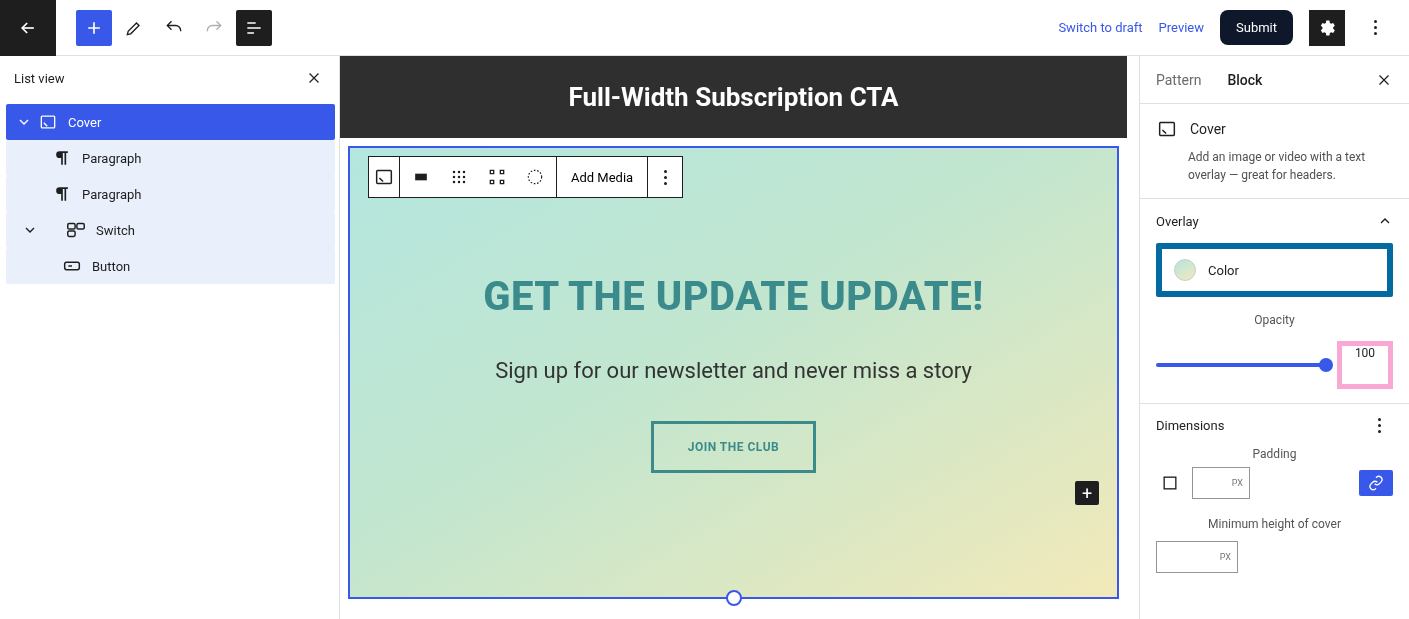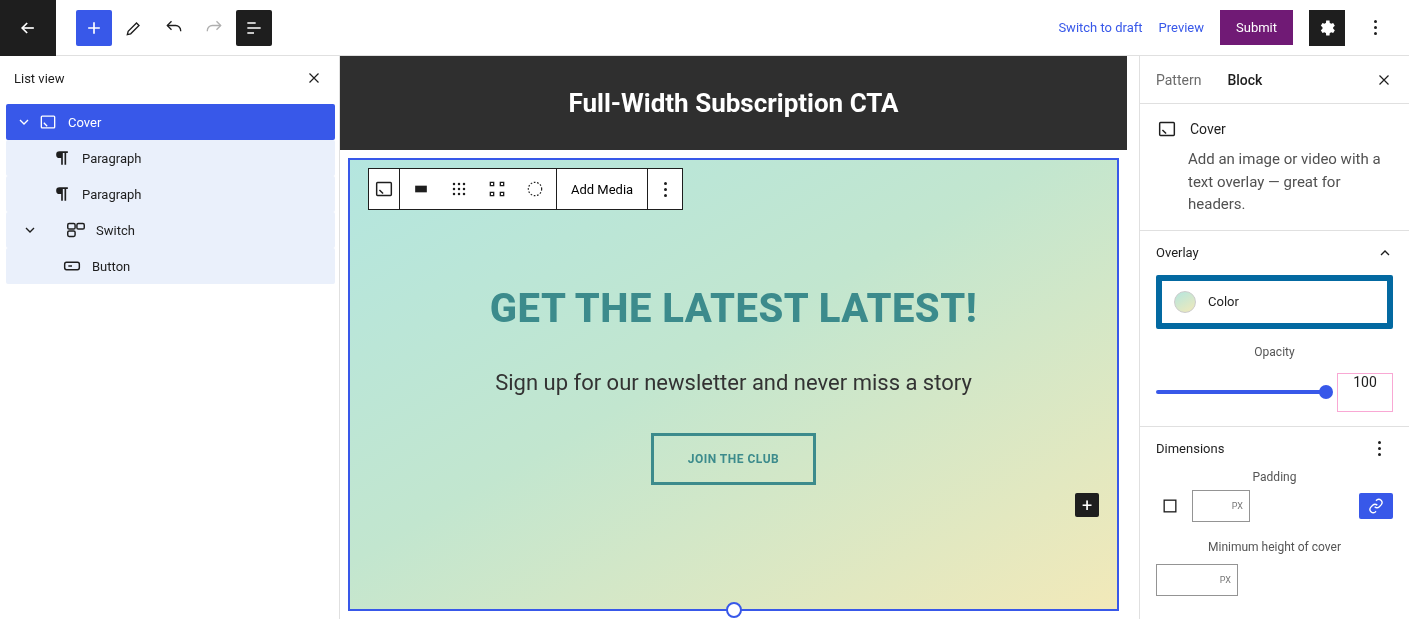--- a/index.html
+++ b/index.html
@@ -6,21 +6,21 @@
 body { width: 1409px; height: 619px; overflow: hidden; background: #fff; }
 
 
 .topbar { height: 56px; display: flex; align-items: center; border-bottom: 1px solid #e0e0e0; }
 .back-btn { width: 56px; height: 56px; background: #1e1e1e; color: #fff; display: flex; align-items: center; justify-content: center; }
 .toolbar-left { display: flex; align-items: center; gap: 4px; padding-left: 20px; }
 .sq-btn { width: 36px; height: 36px; display: flex; align-items: center; justify-content: center; border-radius: 2px; }
 .plus-btn { background: #3858e9; color: #fff; }
 .toolbar-right { margin-left: auto; display: flex; align-items: center; gap: 16px; padding-right: 20px; }
 .link-blue { color: #3858e9; font-size: 13px; }
-.submit-btn { background: #701a75; color: #fff; font-size: 13px; padding: 10px 16px; border-radius: 0; }
+.submit-btn { background: #0f172a; color: #fff; font-size: 13px; padding: 10px 16px; border-radius: 8px; }
 .settings-btn { width: 36px; height: 36px; background: #1e1e1e; color: #fff; display: flex; align-items: center; justify-content: center; }
 .kebab { width: 28px; display: flex; flex-direction: column; align-items: center; gap: 3px; }
 .kebab span { width: 3px; height: 3px; background: #1e1e1e; border-radius: 50%; }
 
 
 .layout { display: flex; height: calc(619px - 56px); }
 .left-panel { width: 340px; border-right: 1px solid #e0e0e0; }
 .left-header { display: flex; align-items: center; justify-content: space-between; padding: 8px 16px 8px 14px; height: 44px; }
 .left-header span { font-size: 13px; color: #1e1e1e; }
 .tree { padding: 4px 4px 0 6px; }
@@ -28,21 +28,21 @@
 .tree-item.active { background: #3858e9; color: #fff; }
 .tree-item.child-scope { background: #eaf0fb; }
 .ti-caret { width: 24px; display: flex; justify-content: center; }
 .ti-indent-0 { padding-left: 6px; }
 .ti-indent-1 { padding-left: 44px; }
 .ti-indent-2 { padding-left: 54px; }
 .ti-icon { width: 24px; height: 24px; display: flex; align-items: center; justify-content: center; margin-right: 8px; }
 
 
 .canvas { flex: 1; background: #fff; display: flex; flex-direction: column; }
-.canvas-bar { background: #2f2f2f; color: #fff; height: 94px; display: flex; align-items: center; justify-content: center;}
+.canvas-bar { background: #2f2f2f; color: #fff; height: 82px; display: flex; align-items: center; justify-content: center;}
 .canvas-bar h1 { font-size: 26px; font-weight: 700; }
 .editor-area { padding: 8px; position: relative; }
 .cover-block { border: 2px solid #3858e9; background: linear-gradient(150deg, #b4e6df 0%, #c2e6cf 45%, #f2e9b9 100%); height: 453px; position: relative; display: flex; flex-direction: column; align-items: center; justify-content: center; gap: 38px; }
 .block-toolbar { position: absolute; top: 8px; left: 18px; background: #fff; border: 1px solid #1e1e1e; display: flex; height: 42px; }
 .bt-cell { border-right: 1px solid #1e1e1e; display: flex; align-items: center; }
 .bt-cell:last-child { border-right: none; }
 .bt-icons { padding: 0 6px; gap: 8px; display: flex; align-items: center; }
 .bt-icon { width: 30px; height: 30px; display: flex; align-items: center; justify-content: center; }
 .bt-text { padding: 0 14px; font-size: 13px; }
 .headline { color: #3c8b8c; font-size: 40px; font-weight: 800; letter-spacing: 0.5px; text-align: center; }
@@ -52,28 +52,28 @@
 .resize-dot { position: absolute; bottom: -9px; left: 50%; transform: translateX(-50%); width: 16px; height: 16px; border: 2px solid #3858e9; border-radius: 50%; background: #fff; }
 
 
 .right-panel { width: 270px; border-left: 1px solid #e0e0e0; display: flex; flex-direction: column; font-size: 13px; color: #1e1e1e; overflow: hidden; margin-left: 12px; }
 .rp-tabs { display: flex; align-items: center; border-bottom: 1px solid #e0e0e0; height: 48px; padding: 0 16px; gap: 26px; position: relative; }
 .rp-tab { color: #6b6b6b; font-size: 14px; }
 .rp-tab.active { color: #1e1e1e; font-weight: 500; }
 .rp-close { margin-left: auto; }
 .rp-section { padding: 14px 16px; border-bottom: 1px solid #e0e0e0; }
 .rp-block-title { display: flex; align-items: center; gap: 12px; margin-bottom: 8px; }
-.rp-desc { color: #515151; font-size: 15px; line-height: 1.5; padding-left: 32px; }
+.rp-desc { color: #515151; font-size: 12px; line-height: 1.5; padding-left: 32px; }
 .rp-row-head { display: flex; align-items: center; justify-content: space-between; margin-bottom: 14px; }
 .color-chip-row { border: 6px solid #0369a1; display: flex; align-items: center; padding: 10px 12px; gap: 12px; border-radius: 2px; text-align: center; }
 .swatch { width: 22px; height: 22px; border-radius: 50%; background: linear-gradient(150deg, #b4e6df, #f2e9b9); border: 1px solid #ccc; }
 .slider-wrap { display: flex; align-items: center; gap: 10px; }
 .slider-track { flex: 1; height: 4px; background: #3858e9; border-radius: 2px; position: relative; }
 .slider-thumb { position: absolute; right: -6px; top: -5px; width: 14px; height: 14px; border-radius: 50%; background: #3858e9; }
-.num-input { width: 56px; height: 39px; border: 1px solid #f9a8d4; text-align: center; font-size: 14px; }
+.num-input { width: 56px; height: 48px; border: 5px solid #f9a8d4; text-align: center; font-size: 12px; }
 .rp-label-sm { font-size: 12px; color: #555; margin-bottom: 6px; display: block; text-transform: none; text-align: center; }
 .pad-row { display: flex; align-items: center; gap: 8px; }
 .pad-icon { width: 28px; height: 28px; display: flex; align-items: center; justify-content: center; }
 .pad-input { flex: 0 0 58px; height: 32px; border: 1px solid #949494; text-align: right; font-size: 9px; color: #757575; padding-right: 6px; line-height: 30px; }
 .link-icon { margin-left: auto; width: 34px; height: 26px; background: #3858e9; border-radius: 2px; color: #fff; display: flex; align-items: center; justify-content: center; }
 
 svg { display: block; }
 </style>
 </head>
 <body>
@@ -252,21 +252,21 @@
             </div>
           <div class="bt-cell" style="width:34px;justify-content:center">
             <div class="kebab">
                 <span></span>
                 <span></span>
                 <span></span>
               </div>
           </div>
         </div>
 
-        <div class="headline">GET THE LATEST LATEST!</div>
+        <div class="headline">GET THE UPDATE UPDATE!</div>
         <div class="subline">Sign up for our newsletter and never miss a story</div>
         <div class="cta-btn">JOIN THE CLUB</div>
 
         <div class="add-block">+</div>
         <div class="resize-dot"></div>
       </div>
     </div>
   </div>
 
   <div class="right-panel">

